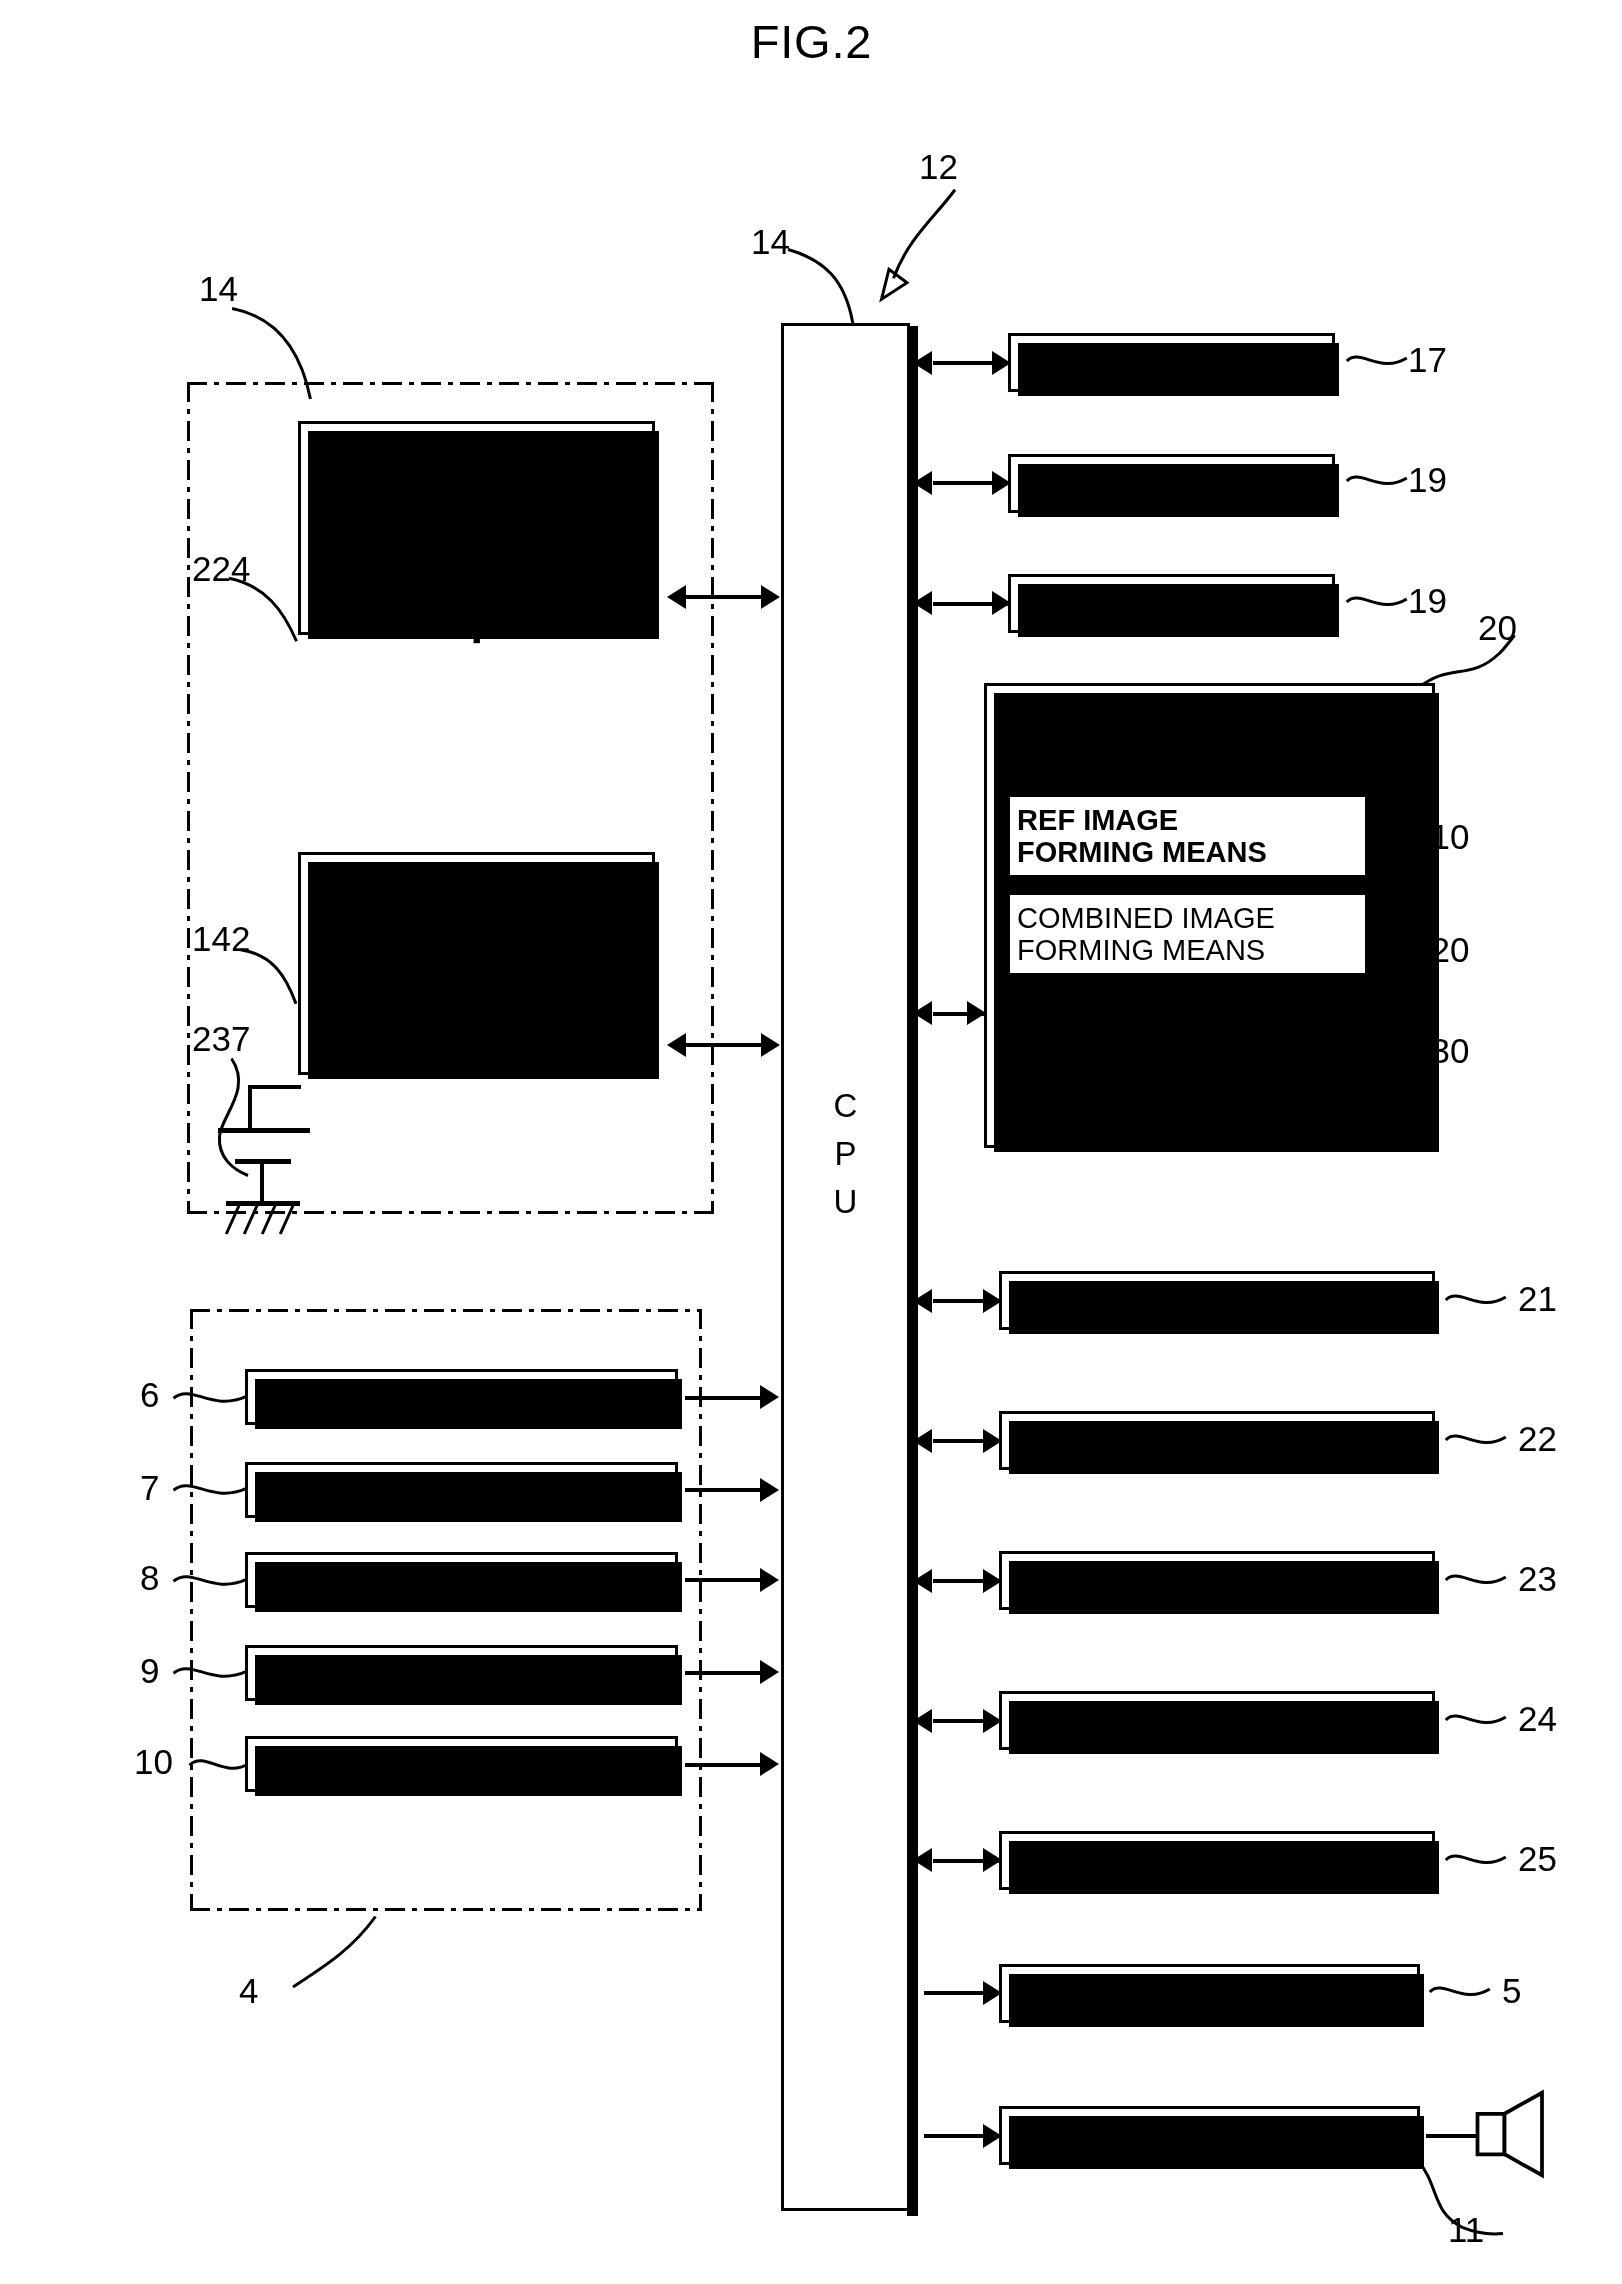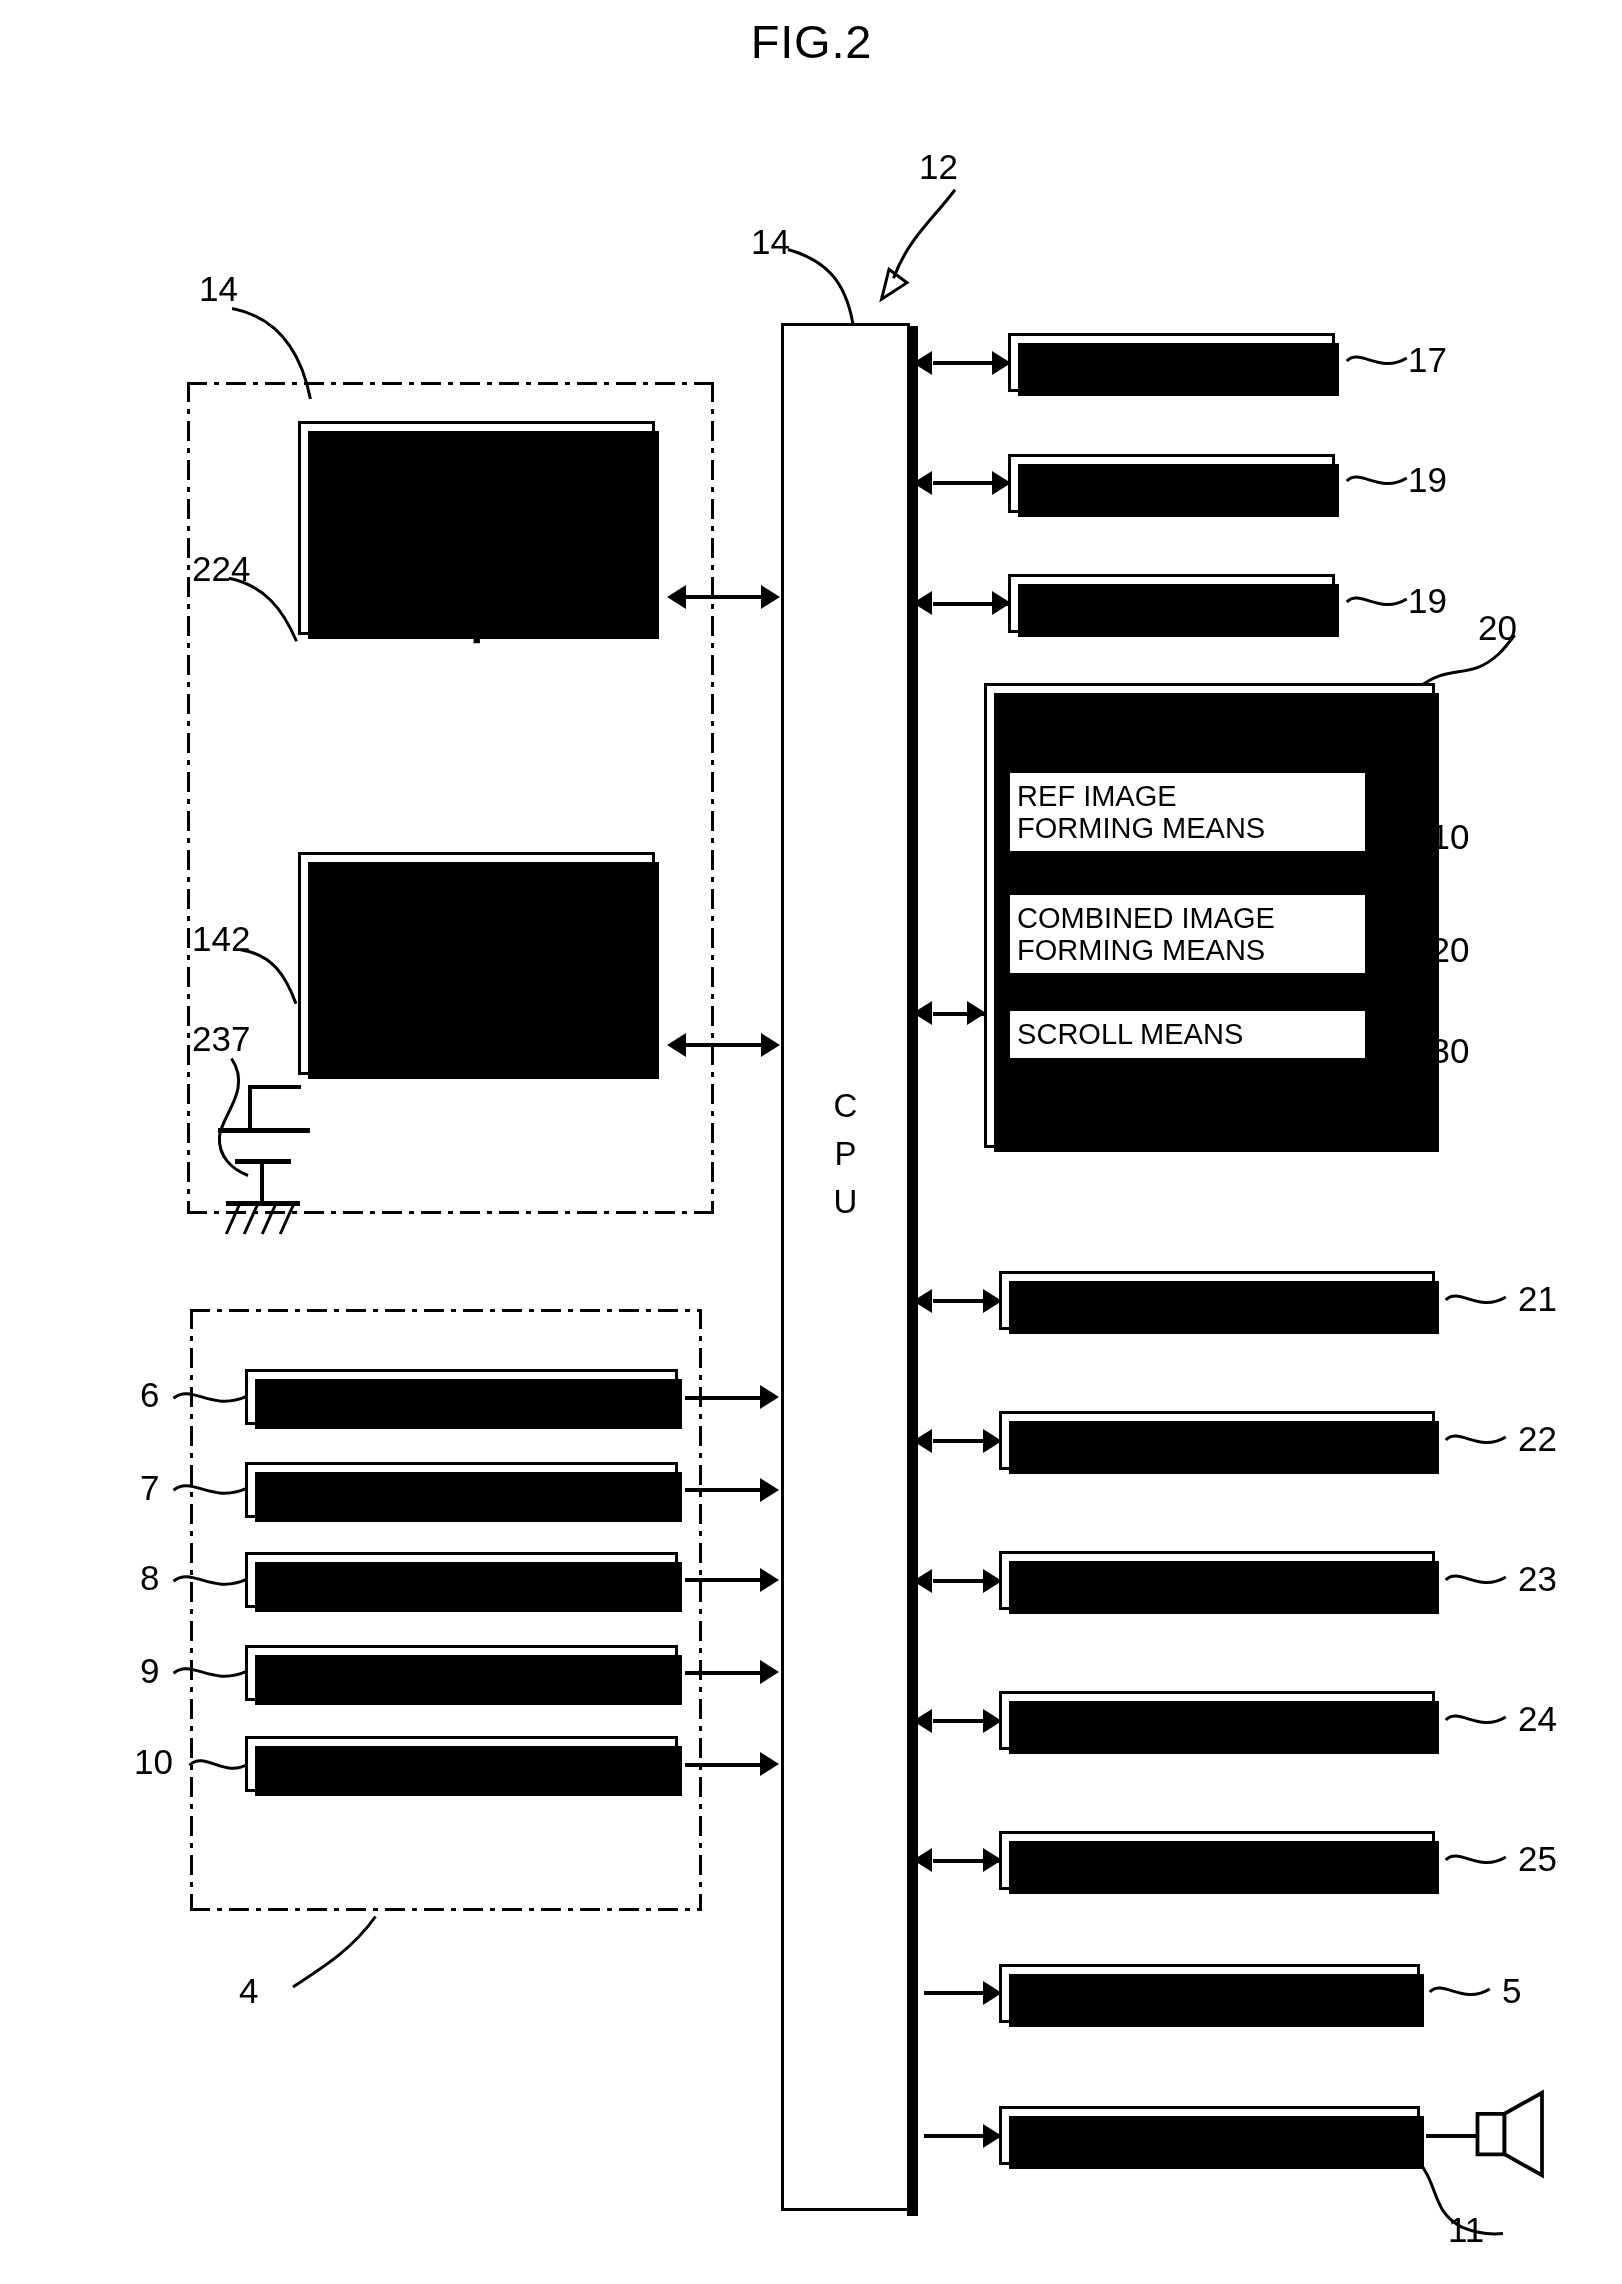--- a/index.html
+++ b/index.html
@@ -216,34 +216,31 @@
 <svg class="lead" style="left:1345px;top:590px;width:65px;height:30px;" viewBox="0 0 86 40" width="65" height="30">
   <path d="M2,16 C20,-2 46,34 82,12"></path>
 </svg>
 <div class="refnum" style="left:1408px;top:581px;">19</div>
 
 <div class="box" style="left:984px;top:683px;width:451px;height:465px;">
   <div class="gi-title" style="left:19.6px;top:16.6px;">
     <div>GAME IMAGE</div>
     <div>FORMING MEANS</div>
   </div>
-  <div class="inner-box" style="left:19.6px;top:84px;width:361px;height:84px;">
+  <div class="inner-box" style="left:19.6px;top:108px;width:361px;height:84px;font-weight:bold;">
     <div>
       <div>REF IMAGE</div>
       <div>FORMING MEANS</div>
     </div>
   </div>
   <div class="inner-box" style="left:19.6px;top:206px;width:361px;height:84px;align-items:center;">
     <div>
       <div>COMBINED IMAGE</div>
       <div>FORMING MEANS</div>
     </div>
-  </div>
-  <div class="inner-box" style="left:19.6px;top:322px;width:361px;height:53px;">
-    <div>SCROLL MEANS</div>
   </div>
 </div>
 <svg class="lead" style="left:1417px;top:632px;width:105px;height:68px;" viewBox="0 0 140 90" width="105" height="68">
   <path d="M2,74 C44,40 70,66 110,28 C118,20 124,12 130,4"></path>
 </svg>
 <div class="refnum" style="left:1478px;top:608px;">20</div>
 
 <svg class="lead" style="left:1347px;top:834px;width:69px;height:30px;" viewBox="0 0 92 40" width="69" height="30">
   <path d="M2,30 C24,4 50,34 88,8"></path>
 </svg>

